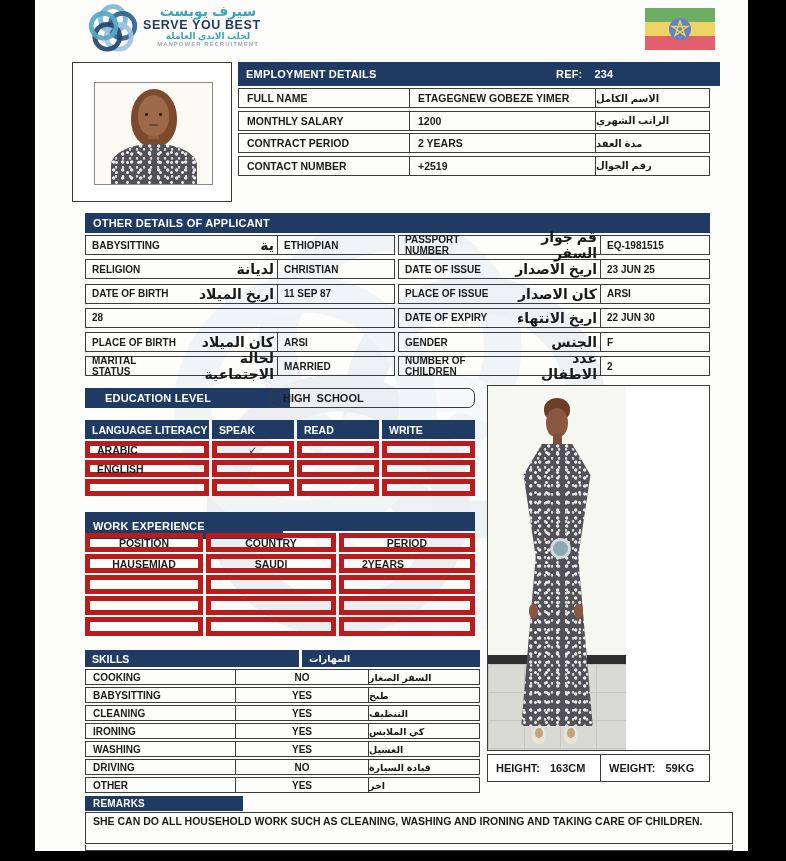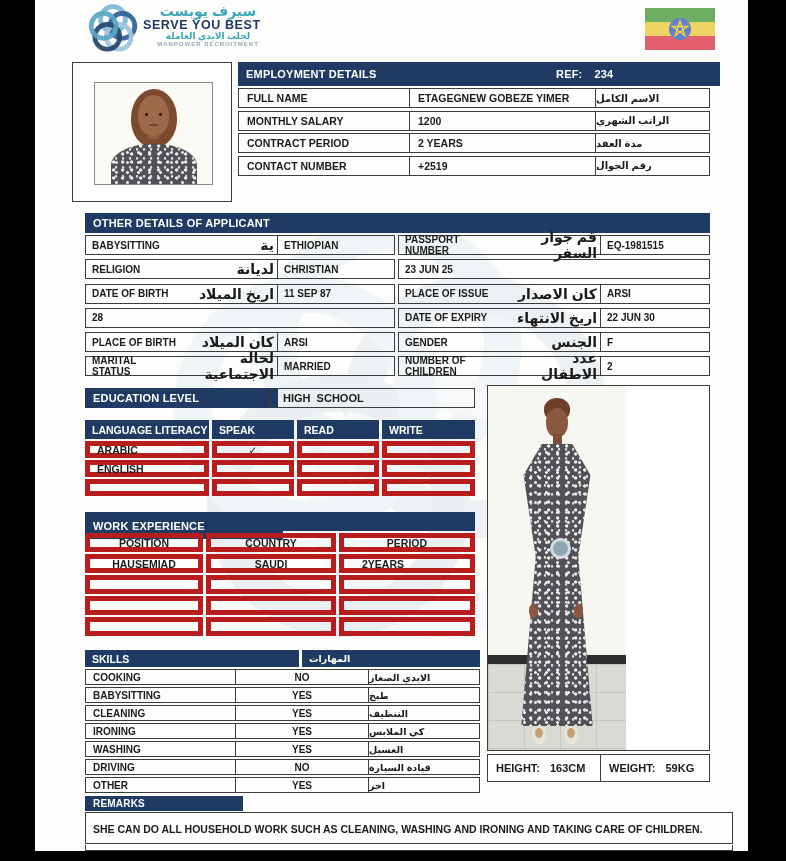--- a/index.html
+++ b/index.html
@@ -2,21 +2,21 @@
 <html><head>
 <meta charset="utf-8">
 <style>
   html,body{margin:0;padding:0;background:#000;}
   #canvas{position:relative;width:786px;height:861px;background:#000;overflow:hidden;
           font-family:"Liberation Sans","DejaVu Sans",sans-serif;color:#1a1a1a;}
   #page{position:absolute;left:35px;top:0;width:713px;height:851px;background:#fdfdfc;}
   .abs{position:absolute;}
   .navy{background:#1f3b63;color:#fff;font-weight:700;}
   .hbar{display:flex;align-items:center;font-size:11px;letter-spacing:.2px;text-align:center;}
-  .pre{white-space:pre;}
+  .pre{white-space:pre;border-radius:7px;}
   
   .wm{opacity:.07;}
   
   .brand-text{line-height:1.05;}
   .brand-ar{color:#3ba7b6;font-weight:700;font-size:14px;text-align:center;}
   .brand-en{color:#1f3b63;font-weight:700;font-size:12.5px;letter-spacing:.6px;}
   .brand-ar2{color:#3ba7b6;font-weight:700;font-size:9px;text-align:center;}
   .brand-en2{color:#9aa7b5;font-weight:700;font-size:6px;letter-spacing:1px;text-align:center;}
   
   .row{display:flex;background:transparent;border:1px solid #3c3c3c;box-sizing:border-box;}
@@ -179,20 +179,24 @@
 
   <div class="abs" style="left:363px;top:235px;width:312px">
     <div class="row det-row">
       <div class="cell br det-lw" style="width:202px">
             <span>PASSPORT NUMBER</span>
             <span class="det-ar" dir="rtl">قم جواز السفر</span>
           </div>
       <div class="cell det-v">EQ-1981515</div>
     </div>
     <div class="row det-row">
+      <div class="cell br det-lw" style="width:202px">
+            <span>DATE OF ISSUE</span>
+            <span class="det-ar" dir="rtl">اريخ الاصدار</span>
+          </div>
       <div class="cell det-v">23 JUN 25</div>
     </div>
     <div class="row det-row">
       <div class="cell br det-lw" style="width:202px">
             <span>PLACE OF ISSUE</span>
             <span class="det-ar" dir="rtl">كان الاصدار</span>
           </div>
       <div class="cell det-v">ARSI</div>
     </div>
     <div class="row det-row">
@@ -211,21 +215,21 @@
     </div>
     <div class="row det-row">
       <div class="cell br det-lw" style="width:202px">
             <span>NUMBER OF CHILDREN</span>
             <span class="det-ar" dir="rtl">عدد الاطفال</span>
           </div>
       <div class="cell det-v">2</div>
     </div>
   </div>
 
-  <div class="abs navy hbar" style="left:50px;top:388px;width:185px;height:20px;padding-left:8px">
+  <div class="abs navy hbar" style="left:50px;top:388px;width:185px;height:20px;padding-left:20px">
     <span>EDUCATION LEVEL</span>
   </div>
   <div class="abs cell pre" style="left:235px;top:388px;width:205px;height:20px;border:1px solid #3c3c3c;padding-left:12px;font-size:11px">HIGH  SCHOOL</div>
 
   <div class="abs gap-row" style="left:50px;top:420px;width:390px;height:19px">
     <div class="gcell navyc" style="width:124px">LANGUAGE LITERACY</div>
     <div class="gcell navyc" style="width:82px">SPEAK</div>
     <div class="gcell navyc" style="width:82px">READ</div>
     <div class="gcell navyc" style="flex:1">WRITE</div>
   </div>
@@ -317,21 +321,21 @@
   </div>
 
   <div class="abs" style="left:50px;top:650px;width:395px;height:17px;display:flex;gap:3px">
     <div class="gcell navyc" style="width:214px">SKILLS</div>
     <div class="gcell navyc" style="flex:1;justify-content:flex-end;padding-right:7px;direction:rtl;font-size:9.5px">المهارات</div>
   </div>
   <div class="abs" style="left:50px;top:669px;width:395px">
     <div class="row sk-row">
       <div class="cell br sk-n">COOKING</div>
       <div class="cell br sk-v">NO</div>
-      <div class="cell sk-a">الايدي الصغار</div>
+      <div class="cell sk-a">السفر الصغار</div>
     </div>
     <div class="row sk-row">
       <div class="cell br sk-n">BABYSITTING</div>
       <div class="cell br sk-v">YES</div>
       <div class="cell sk-a">طبخ</div>
     </div>
     <div class="row sk-row">
       <div class="cell br sk-n">CLEANING</div>
       <div class="cell br sk-v">YES</div>
       <div class="cell sk-a">التنظيف</div>
@@ -355,17 +359,17 @@
       <div class="cell br sk-n">OTHER</div>
       <div class="cell br sk-v">YES</div>
       <div class="cell sk-a">اخر</div>
     </div>
   </div>
 
   <div class="abs navy hbar" style="left:50px;top:796px;width:150px;height:15px;padding-left:8px;font-size:10px">
     <span>REMARKS</span>
   </div>
   <div class="abs" style="left:50px;top:812px;width:648px;height:32px;border:1px solid #3c3c3c;box-sizing:border-box;background:transparent;
-       font-size:10.5px;font-weight:700;line-height:15px;padding:9px 7px">SHE CAN DO ALL HOUSEHOLD WORK SUCH AS CLEANING, WASHING AND IRONING AND TAKING CARE OF CHILDREN.</div>
+       font-size:10.5px;font-weight:700;line-height:15px;padding:1px 7px">SHE CAN DO ALL HOUSEHOLD WORK SUCH AS CLEANING, WASHING AND IRONING AND TAKING CARE OF CHILDREN.</div>
   <div class="abs" style="left:50px;top:845px;width:648px;height:6px;border:1px solid #3c3c3c;border-top:none;box-sizing:border-box"></div>
 
 </div>
 </div>
 
 </body></html>

